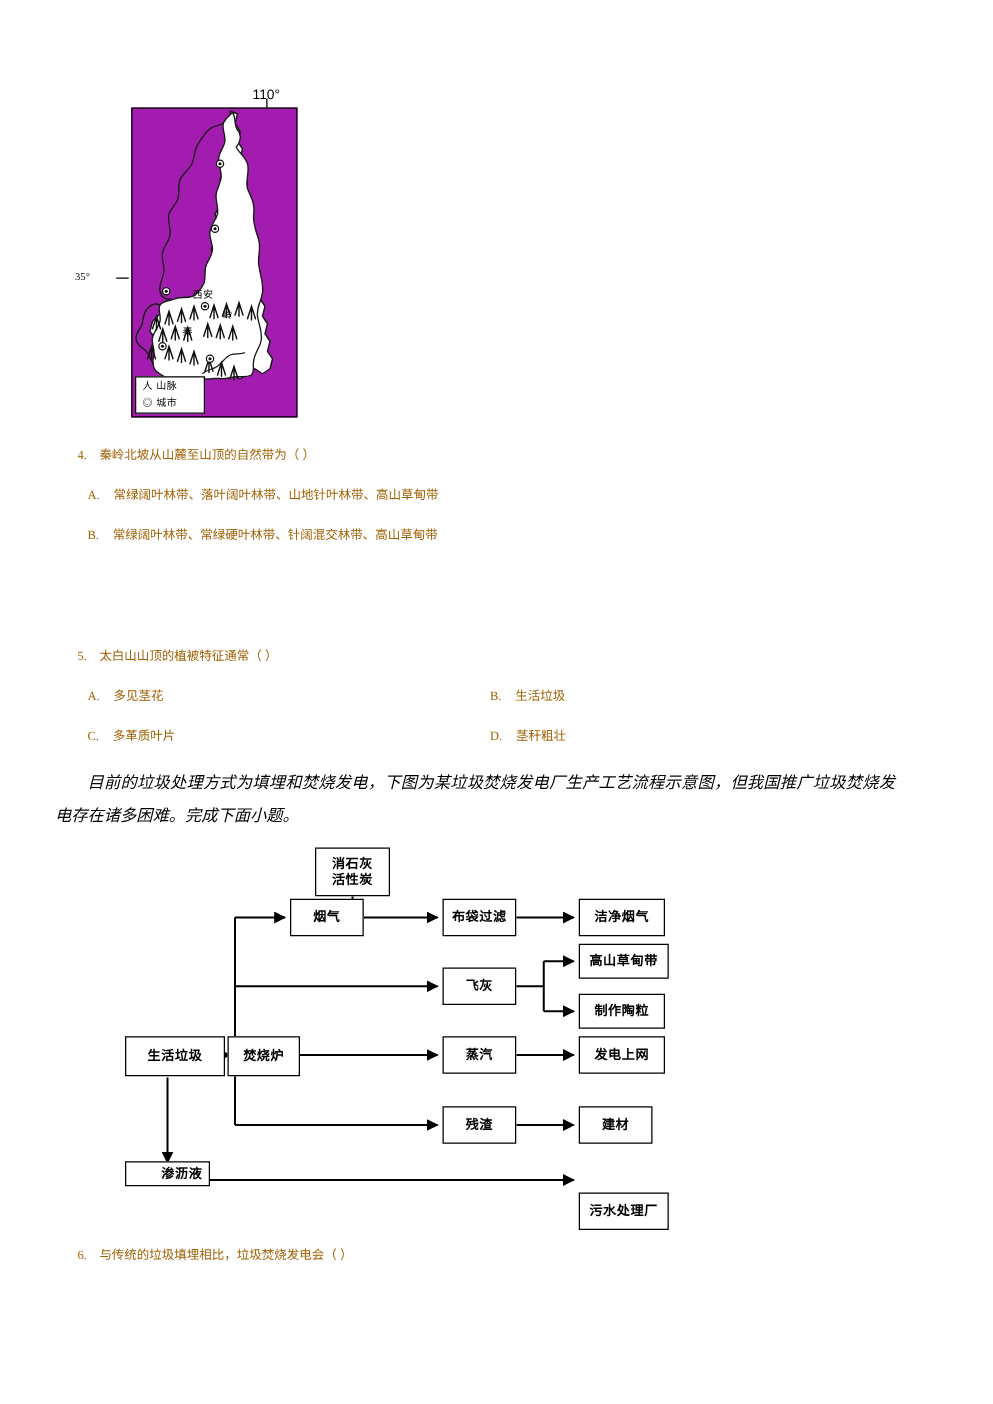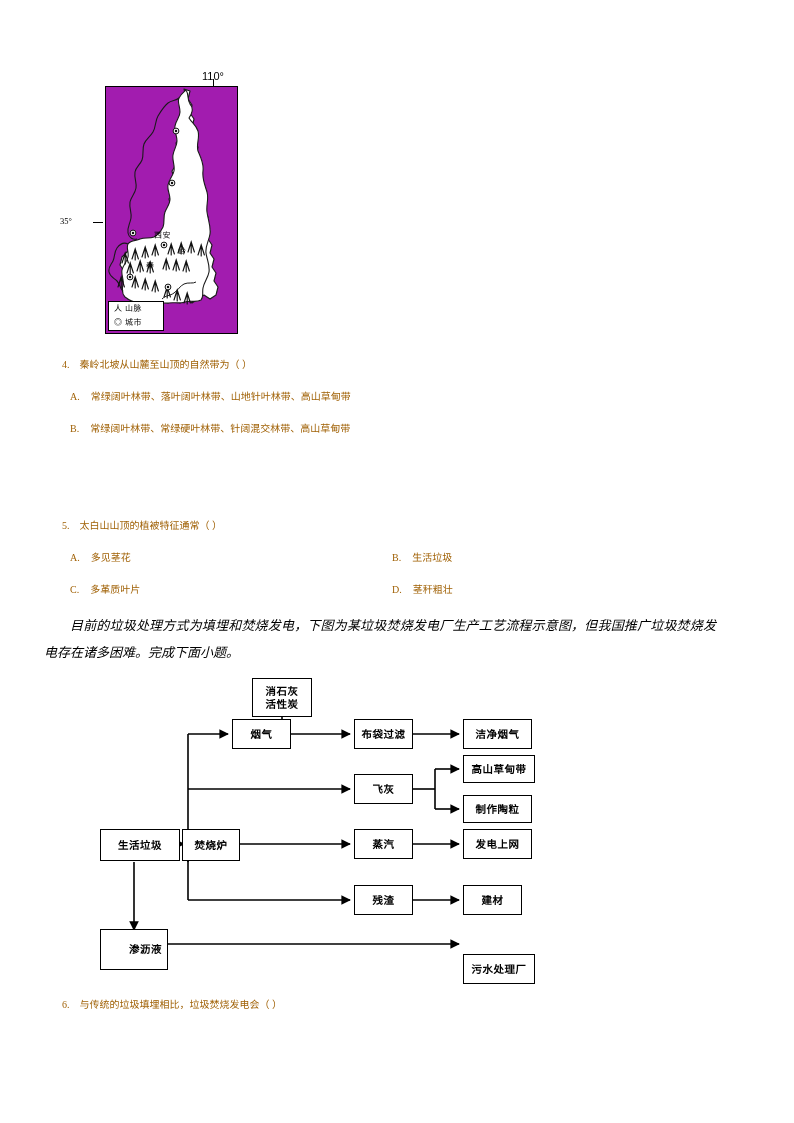--- a/index.html
+++ b/index.html
@@ -467,21 +467,21 @@
     <div class="fbox" style="left:102px; top:157px; width:58px; height:32px;">焚烧炉</div>
 
     <div class="fbox" style="left:274px; top:157px; width:59px; height:30px;">蒸汽</div>
 
     <div class="fbox" style="left:383px; top:157px; width:69px; height:30px;">发电上网</div>
 
     <div class="fbox" style="left:274px; top:213px; width:59px; height:30px;">残渣</div>
 
     <div class="fbox" style="left:383px; top:213px; width:59px; height:30px;">建材</div>
 
-    <div class="fbox" style="left:20px; top:257px; width:68px; height:41px;padding-left:23px;">渗沥液</div>
+    <div class="fbox" style="left:20px; top:257px; width:68px; height:20px;padding-left:23px;">渗沥液</div>
 
     <div class="fbox" style="left:383px; top:257px; width:72px; height:30px;margin-top:25px;">污水处理厂</div>
   </div>
 
   <div class="qtext q-stem" style="top:1000px;">
     <span>6.</span>
     <span style="display:inline-block;width:5px;"></span>
     <span>与传统的垃圾填埋相比，垃圾焚烧发电会（    ）</span>
   </div>
 

